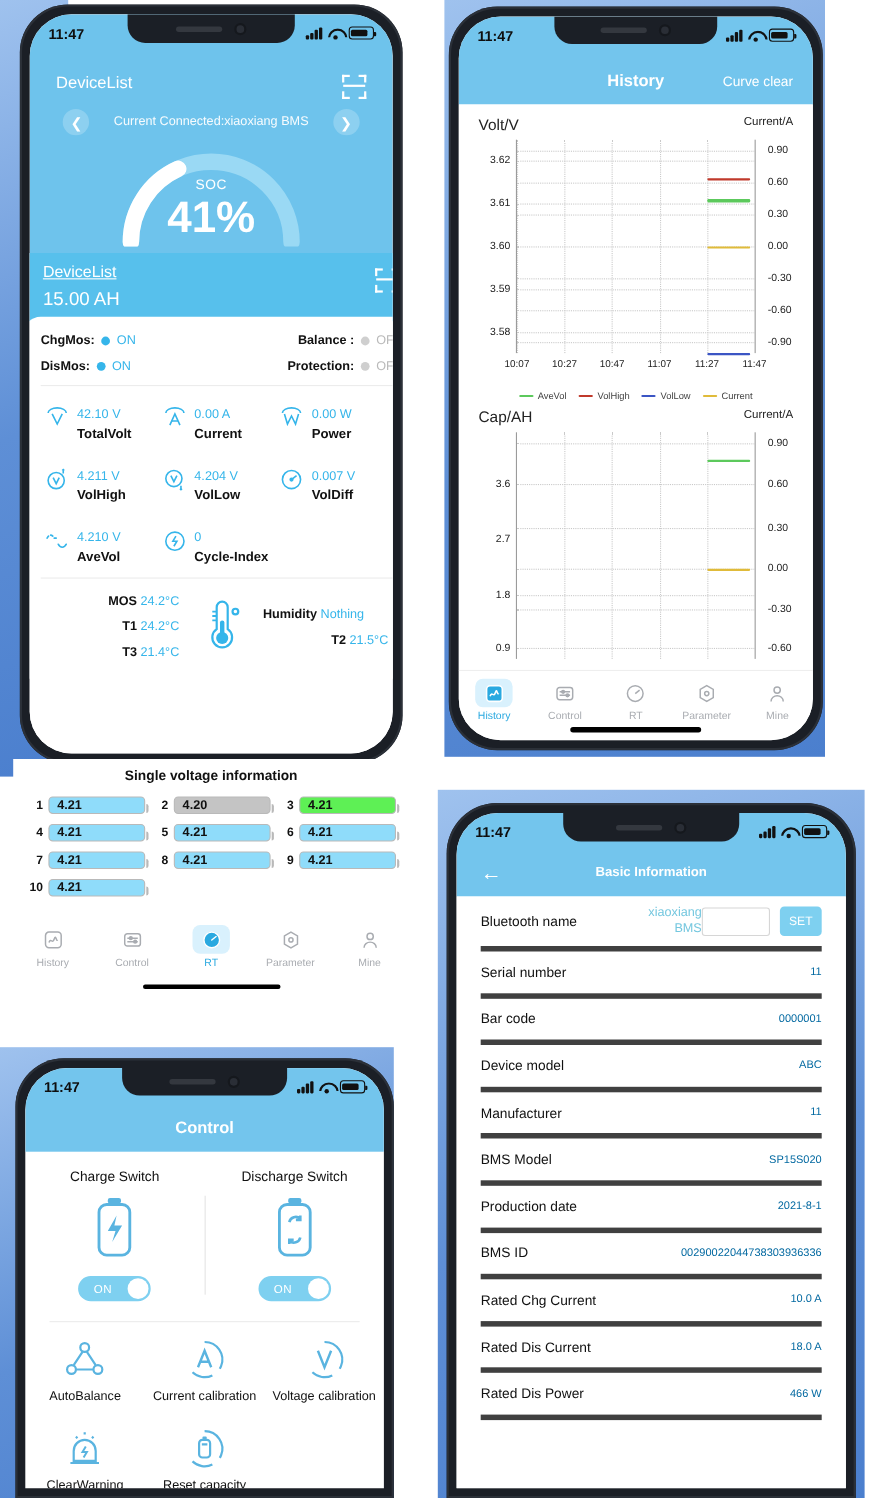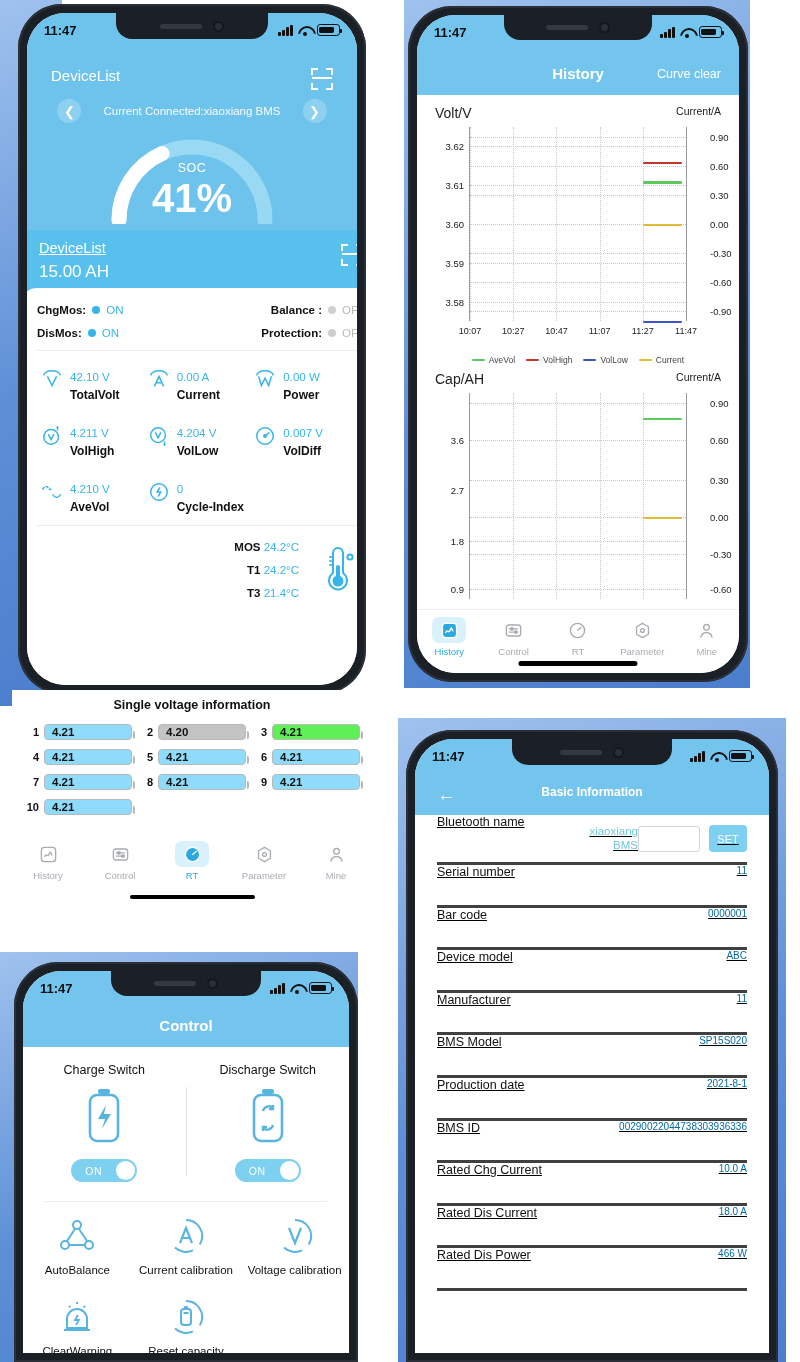--- a/index.html
+++ b/index.html
@@ -130,21 +130,21 @@
   .p2-clear{ position:absolute; top:52px; right:18px; color:#fff; font-size:12.5px;}
   .chart-wrap{ position:absolute; top:80px; left:0; right:0; bottom:64px; background:#fff; padding:6px 0 0 0;}
   .chart{ position:relative; height:262px; padding:0 10px; }
   .chart .axlbl-l{ position:absolute; left:18px; top:4px; font-size:14px; color:#222;}
   .chart .axlbl-r{ position:absolute; right:18px; top:4px; font-size:10.5px; color:#222;text-align:right;}
   .plot{ position:absolute; left:52px; right:52px; top:26px; bottom:42px;
          border-left:1.4px solid #9b9b9b; border-right:1.4px solid #9b9b9b; }
   .gl{ position:absolute; left:0; right:0; border-top:1px dotted #c9c9c9; }
   .gv{ position:absolute; top:0; bottom:0; border-left:1px dotted #c9c9c9; }
   .ytickL{ position:absolute; right:100%; margin-right:6px; transform:translateY(-50%); font-size:9.5px; color:#222; white-space:nowrap;}
-  .ytickR{ position:absolute; left:100%; margin-left:24px; transform:translateY(-50%); font-size:9.5px; color:#222; white-space:nowrap;}
+  .ytickR{ position:absolute; left:100%; margin-left:12px; transform:translateY(-50%); font-size:9.5px; color:#222; white-space:nowrap;}
   .xtick{ position:absolute; top:100%; margin-top:5px; transform:translateX(-50%); font-size:9px; color:#222; white-space:nowrap;}
   .serie{ position:absolute; height:2.2px; border-radius:1px; }
   .legend{ position:absolute; left:0; right:0; bottom:-2px; display:flex; justify-content:center; gap:11px; }
   .lg{ display:flex; align-items:center; gap:4px; font-size:8.5px; color:#444; }
   .lg i{ width:13px; height:2.6px; border-radius:1px; display:block; }
   .p2-tabbar{ position:absolute; bottom:0; left:0; right:0; border-top:1px solid #eee; background:#fff; padding:7px 0 16px 0; }
 
   
   #p3bg{ left:0; top:952px; width:358px; height:410px; }
   #p3 { left:14px; top:962px; width:344px; height:400px; border-radius:44px 44px 0 0; }
@@ -167,21 +167,21 @@
 
   
   #p4bg{ left:398px; top:718px; width:388px; height:644px; }
   #p4 { left:406px; top:730px; width:372px; height:632px; border-radius:46px 46px 0 0; }
   #p4 .screen{ border-radius:38px 38px 0 0; }
   #p4 .notch{ width:160px; height:26px; }
   .p4-hdr{ position:absolute; top:0; left:0; right:0; height:76px; background:#73c5ed; }
   .p4-title{ position:absolute; top:46px; width:100%; text-align:center; color:#fff; font-size:12px; font-weight:bold;}
   .backarrow{ position:absolute; top:46px; left:22px; color:#fff; font-size:19px; line-height:1;}
   .infolist{ position:absolute; top:76px; left:0; right:0; bottom:0; background:#fff; padding:0 22px;}
-  .inforow{ display:flex; justify-content:space-between; height:42.6px; border-bottom:3px solid #404040; gap:10px;text-decoration:underline;}
+  .inforow{ display:flex; align-items:center; justify-content:space-between; height:42.6px; border-bottom:5px solid #404040; gap:10px;}
   .inforow .k{ font-size:12.5px; color:#111; white-space:nowrap;}
   .inforow .v{ font-size:10px; color:#0369a1; text-align:right;}
   .btrow{ height:50px; }
   .btctl{ display:flex; align-items:center; gap:0; }
   .btval{ font-size:11.5px; color:#74c7df; text-align:right; width:62px; line-height:1.15;}
   .btinput{ width:62px; height:26px; border:1px solid #d6d6d6; border-radius:3px; background:#fff; }
   .setbtn{ width:38px;height:27px; background:#7ed0f0; color:#fff; border-radius:4px;
            font-size:11px; display:flex; align-items:center; justify-content:center; margin-left:9px;}
 </style>
 </head>
@@ -385,20 +385,26 @@
             </div>
             <div class="thermo">
               <svg viewBox="0 0 44 52" width="44" height="52" fill="none" stroke="#35b5ea" stroke-width="2">
                 <path d="M18 10a5 5 0 0 1 10 0v20a9 9 0 1 1-10 0z"></path>
                 <circle cx="23" cy="38" r="5.5" fill="#35b5ea" stroke="none"></circle>
                 <rect x="21" y="22" width="4" height="14" rx="2" fill="#35b5ea" stroke="none"></rect>
                 <path d="M14 14h4M14 18h4M14 22h4" stroke-width="1.6"></path>
                 <circle cx="35" cy="14" r="2.6"></circle>
               </svg>
             </div>
+            <div class="tright">
+              <div><b>Humidity</b>
+                   <span>Nothing</span></div>
+              <div style="text-align:right;padding-right:6px;"><b>T2</b>
+                   <span>21.5°C</span></div>
+            </div>
           </div>
         </div>
       </div>
     </div>
   </div>
 
   <div style="position:absolute; left:12px; top:690px; width:360px; background:#fff; z-index:25;">
     <div class="svi-title">Single voltage information</div>
     <div class="cellgrid">
       <div class="cellwrap">

